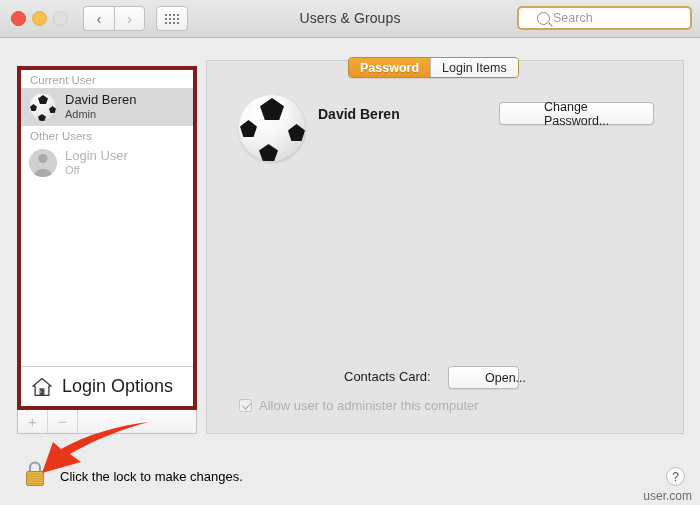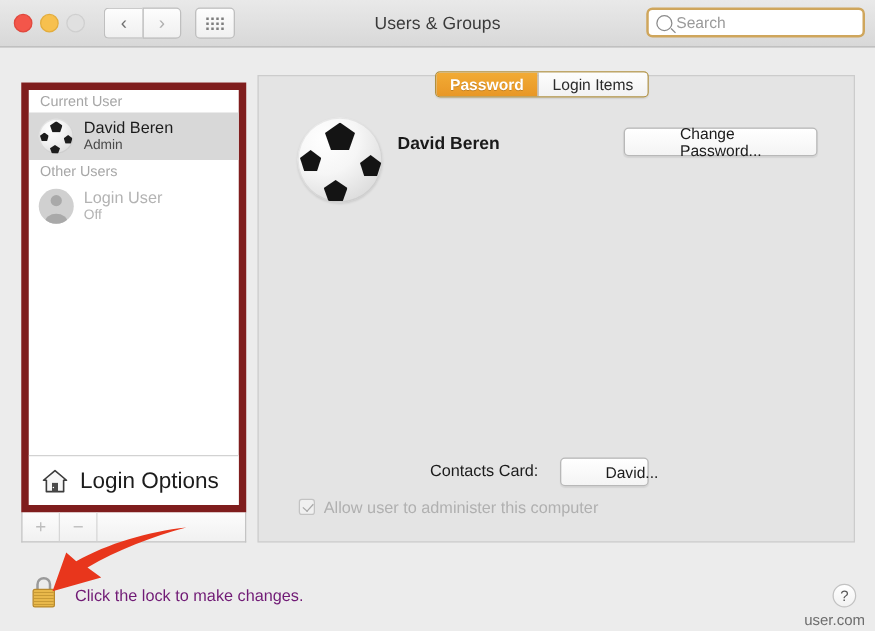--- a/index.html
+++ b/index.html
@@ -101,21 +101,21 @@
     position: absolute;
     right: 8px; top: 6px;
     width: 175px;
     height: 24px;
     background: #fff;
     border: 2px solid #cfa65c;
     border-radius: 5px;
     box-sizing: border-box;
     display: flex;
     align-items: center;
-    padding-left: 6px;
+    padding-left: 18px;
   }
   #search-icon {
     width: 11px; height: 11px;
     border: 1.4px solid #8a8a8a;
     border-radius: 50%;
     position: relative;
     flex: none;
     margin-right: 3px;
   }
   #search-icon::after {
@@ -131,21 +131,21 @@
     color: #9b9b9b;
   }
 
   
   #sidebar {
     position: absolute;
     left: 17px; top: 66px;
     width: 180px;
     height: 344px;
     background: #fff;
-    border: 6px solid #7f1d1d;
+    border: 4px solid #7f1d1d;
     box-sizing: border-box;
     overflow: hidden;
   }
   .group-header {
     font-size: 11.5px;
     color: #a6a6a6;
     padding: 4px 0 2px 9px;
   }
   .user-row {
     display: flex;
@@ -398,21 +398,21 @@
   
   #lock-icon {
     position: absolute;
     left: 22px; top: 458px;
     width: 26px; height: 30px;
   }
   #lock-text {
     position: absolute;
     left: 60px; top: 469px;
     font-size: 13px;
-    color: #701a75;
+    color: #000000;
   }
   #help-button {
     position: absolute;
     right: 15px; top: 467px;
     width: 19px; height: 19px;
     border-radius: 50%;
     background: linear-gradient(to bottom, #ffffff, #f2f2f2);
     border: 1px solid #c2c2c2;
     box-sizing: border-box;
     display: flex;
@@ -533,21 +533,21 @@
         <i class="p b3"></i>
         <i class="p b4"></i>
     </div>
   </div>
 
   <div id="profile-name">David Beren</div>
 
   <div class="pushbutton" id="change-password-btn">Change Password...</div>
 
   <div id="contacts-label">Contacts Card:</div>
-  <div class="pushbutton" id="open-btn">David...</div>
+  <div class="pushbutton" id="open-btn">Open...</div>
 
   <div id="admin-check-row">
     <span id="admin-checkbox"></span>
     <span id="admin-label">Allow user to administer this computer</span>
   </div>
 
   <svg id="lock-icon" viewBox="0 0 26 30">
     <path d="M8 14 L8 9.5 A5 5 0 0 1 18 9.5 L18 14" fill="none" stroke="#9a9a9a" stroke-width="2"></path>
     <rect x="4.5" y="13.5" width="17" height="14" rx="1.5" fill="#e8b84b" stroke="#b8892c" stroke-width="1"></rect>
     <g stroke="#c89a35" stroke-width="0.9">

